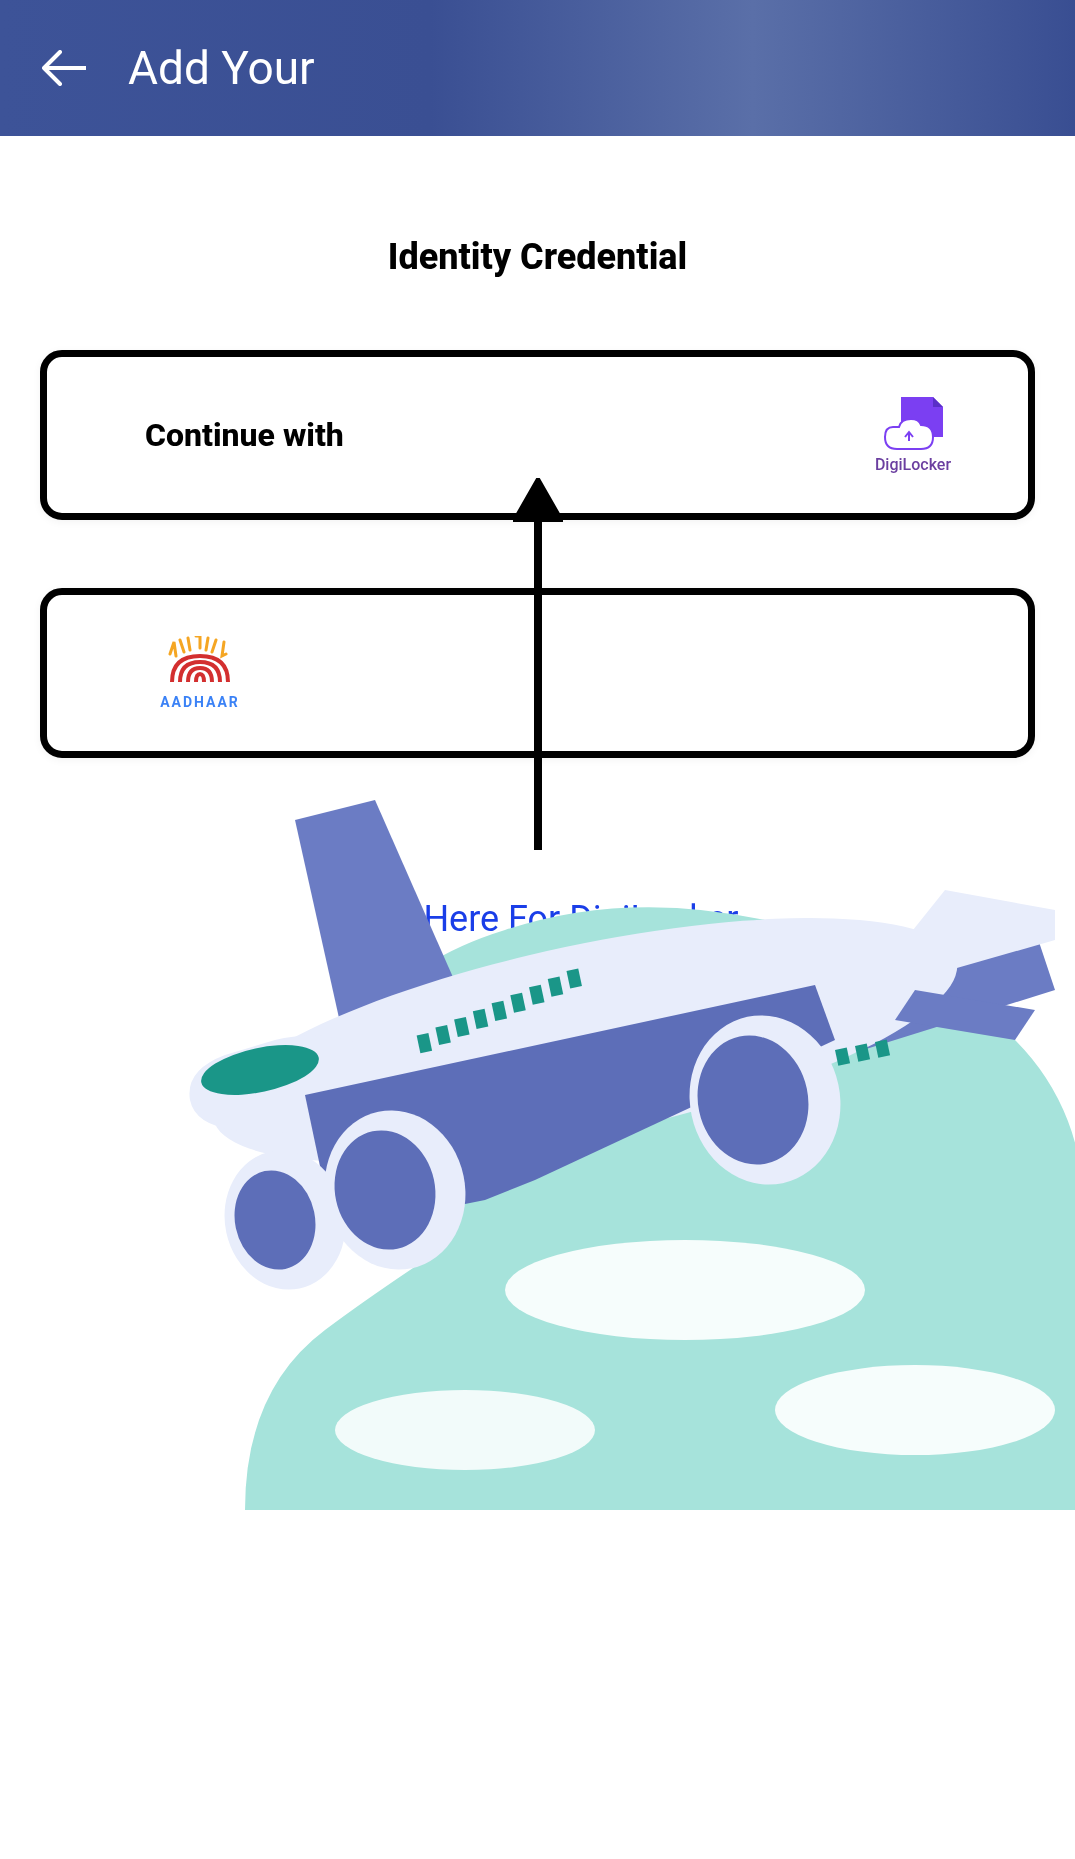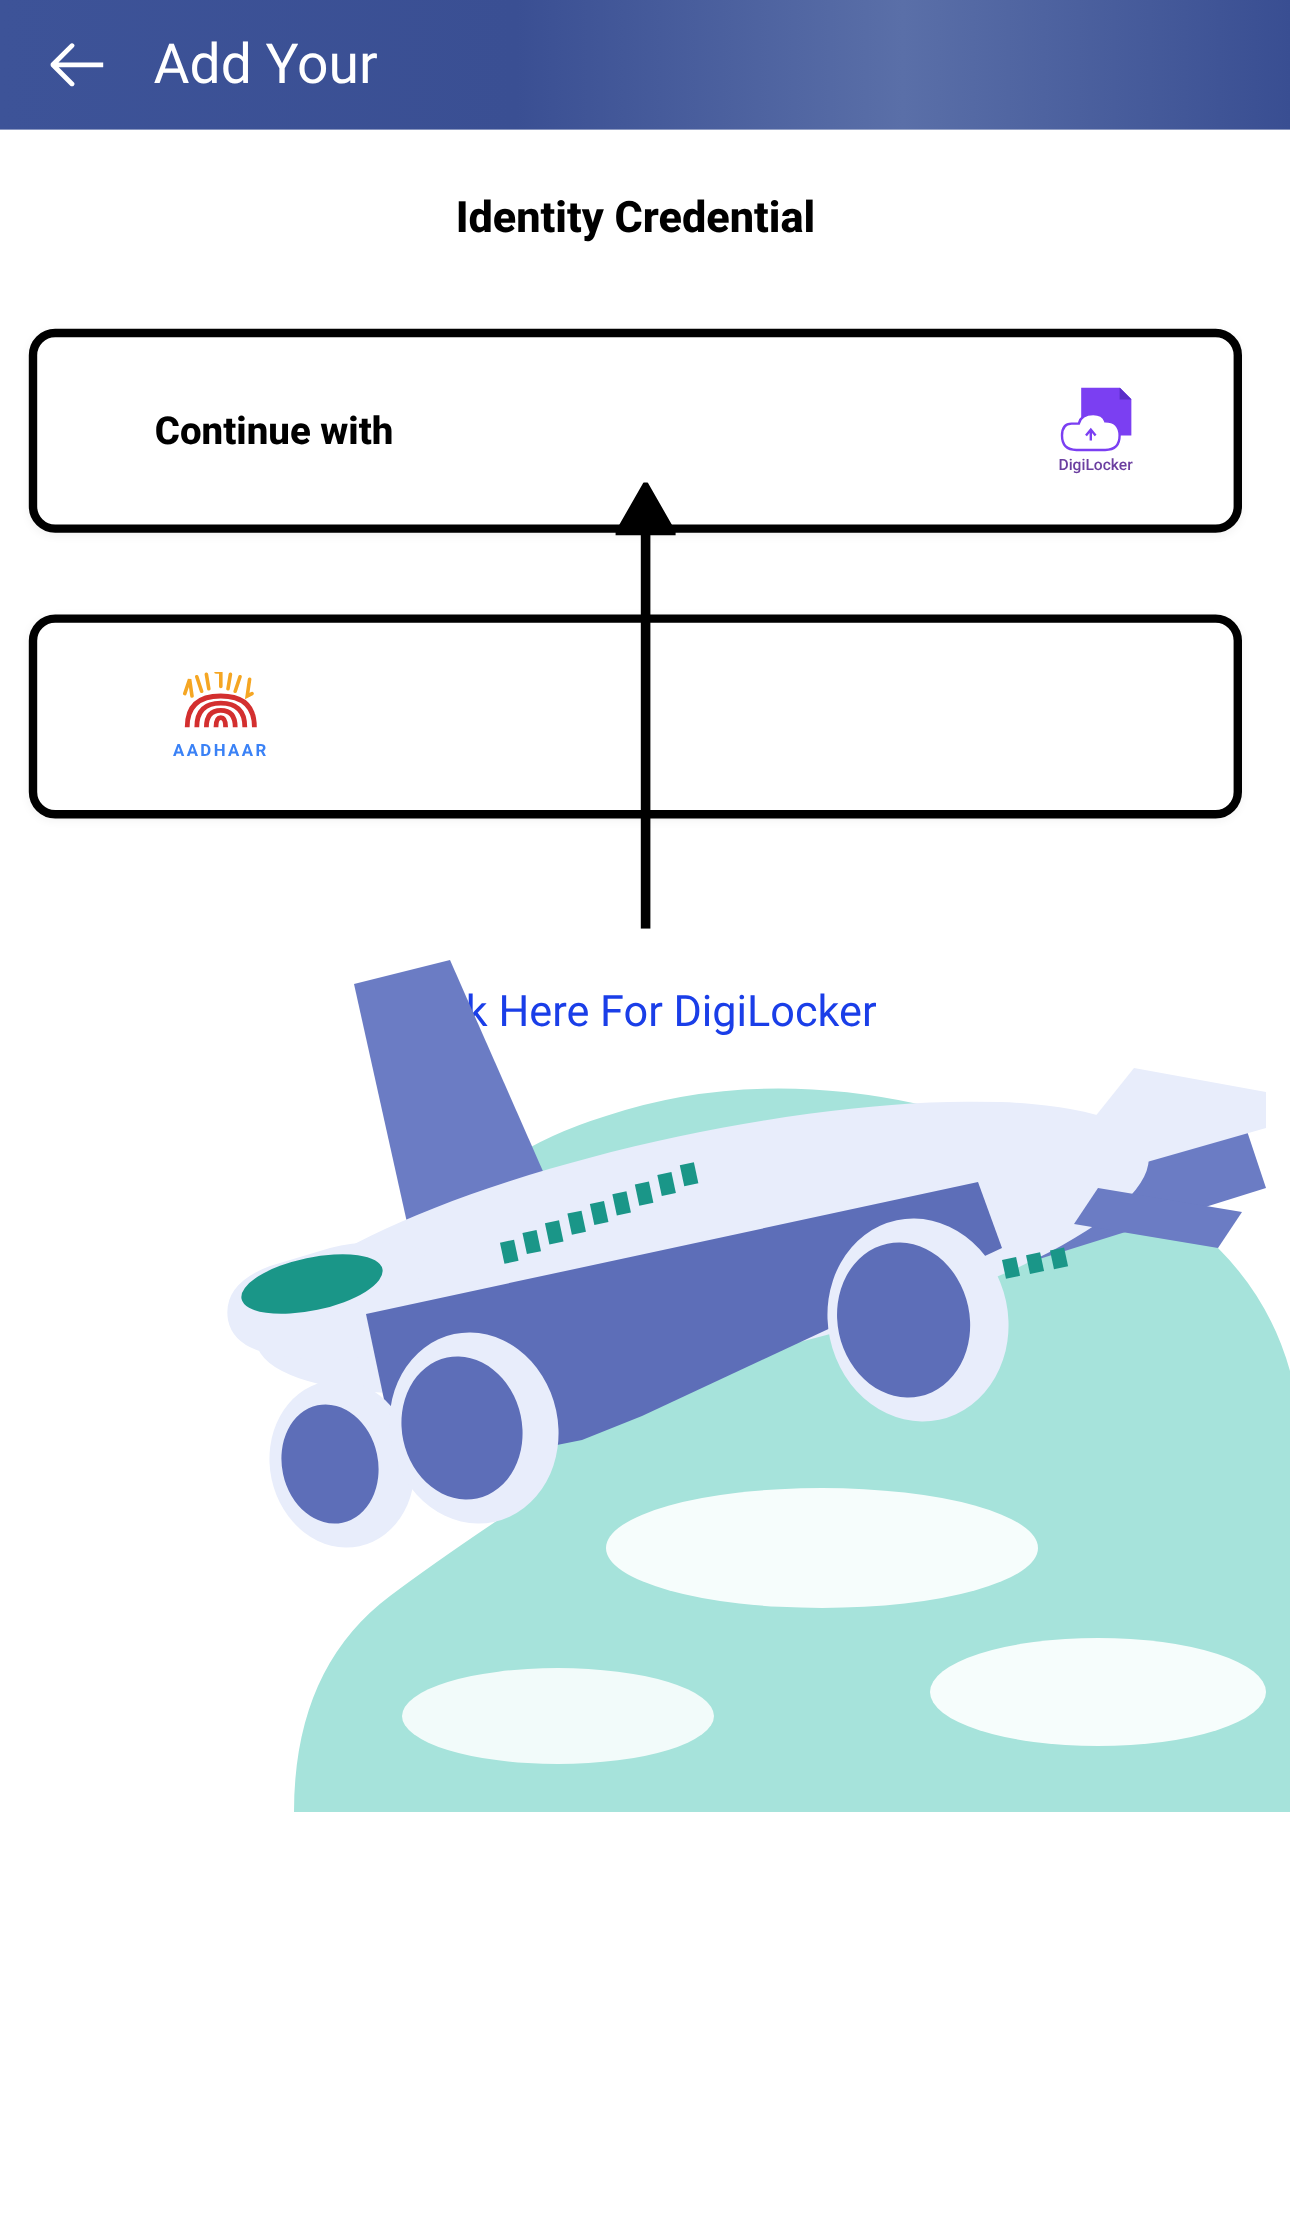--- a/index.html
+++ b/index.html
@@ -10,42 +10,43 @@
     body {
       font-family: -apple-system, BlinkMacSystemFont, 'Segoe UI', Roboto, Helvetica, Arial, sans-serif;
       width: 1075px;
       height: 1859px;
       overflow: hidden;
       position: relative;
       background: #ffffff;
     }
     .header {
       background: linear-gradient(to right, #3d5398 0%, #3a4f93 40%, #5a6fa8 70%, #394e92 100%);
-      height: 108px;
+      height: 136px;
       display: flex;
       align-items: center;
       padding: 0 40px;
       gap: 40px;
     }
     .back-arrow {
       width: 48px;
       height: 48px;
       display: flex;
       align-items: center;
       justify-content: center;
       cursor: pointer;
     }
     .header-title {
       color: #ffffff;
       font-size: 46px;
       font-weight: 400;
     }
     .content-area {
-      padding: 52px 40px 0 24px;
+      padding: 52px 40px 0 40px;
       position: relative;
+      margin-top: 48px;
     }
     .subtitle {
       text-align: center;
       font-size: 36px;
       font-weight: 800;
       color: #000000;
       margin-bottom: 72px;
     }
     .option-card {
       border: 7px solid #000000;
@@ -72,21 +73,21 @@
       justify-content: center;
       flex-direction: column;
     }
     .digilocker-icon {
       display: flex;
       flex-direction: column;
       align-items: center;
       gap: 2px;
     }
     .digilocker-text {
-      font-size: 13px;
+      font-size: 16px;
       color: #6b3fa0;
       font-weight: 500;
     }
     .aadhaar-text {
       font-size: 14px;
       color: #3b82f6;
       font-weight: 700;
       letter-spacing: 2px;
       margin-top: -2px;
     }

